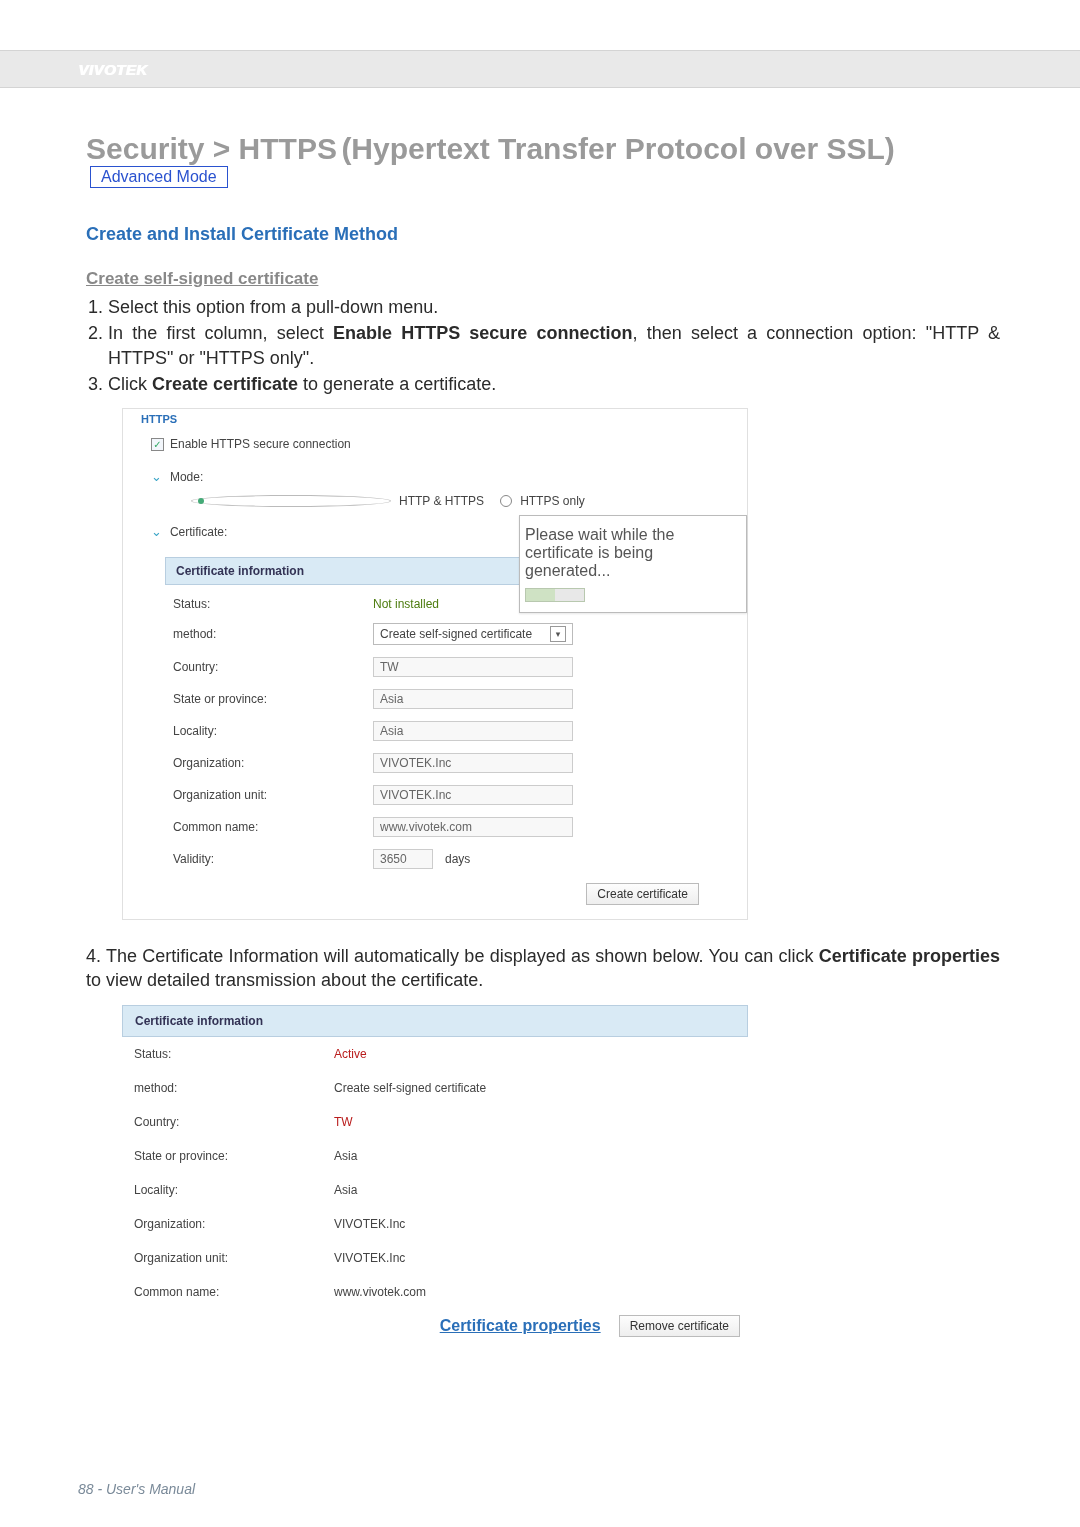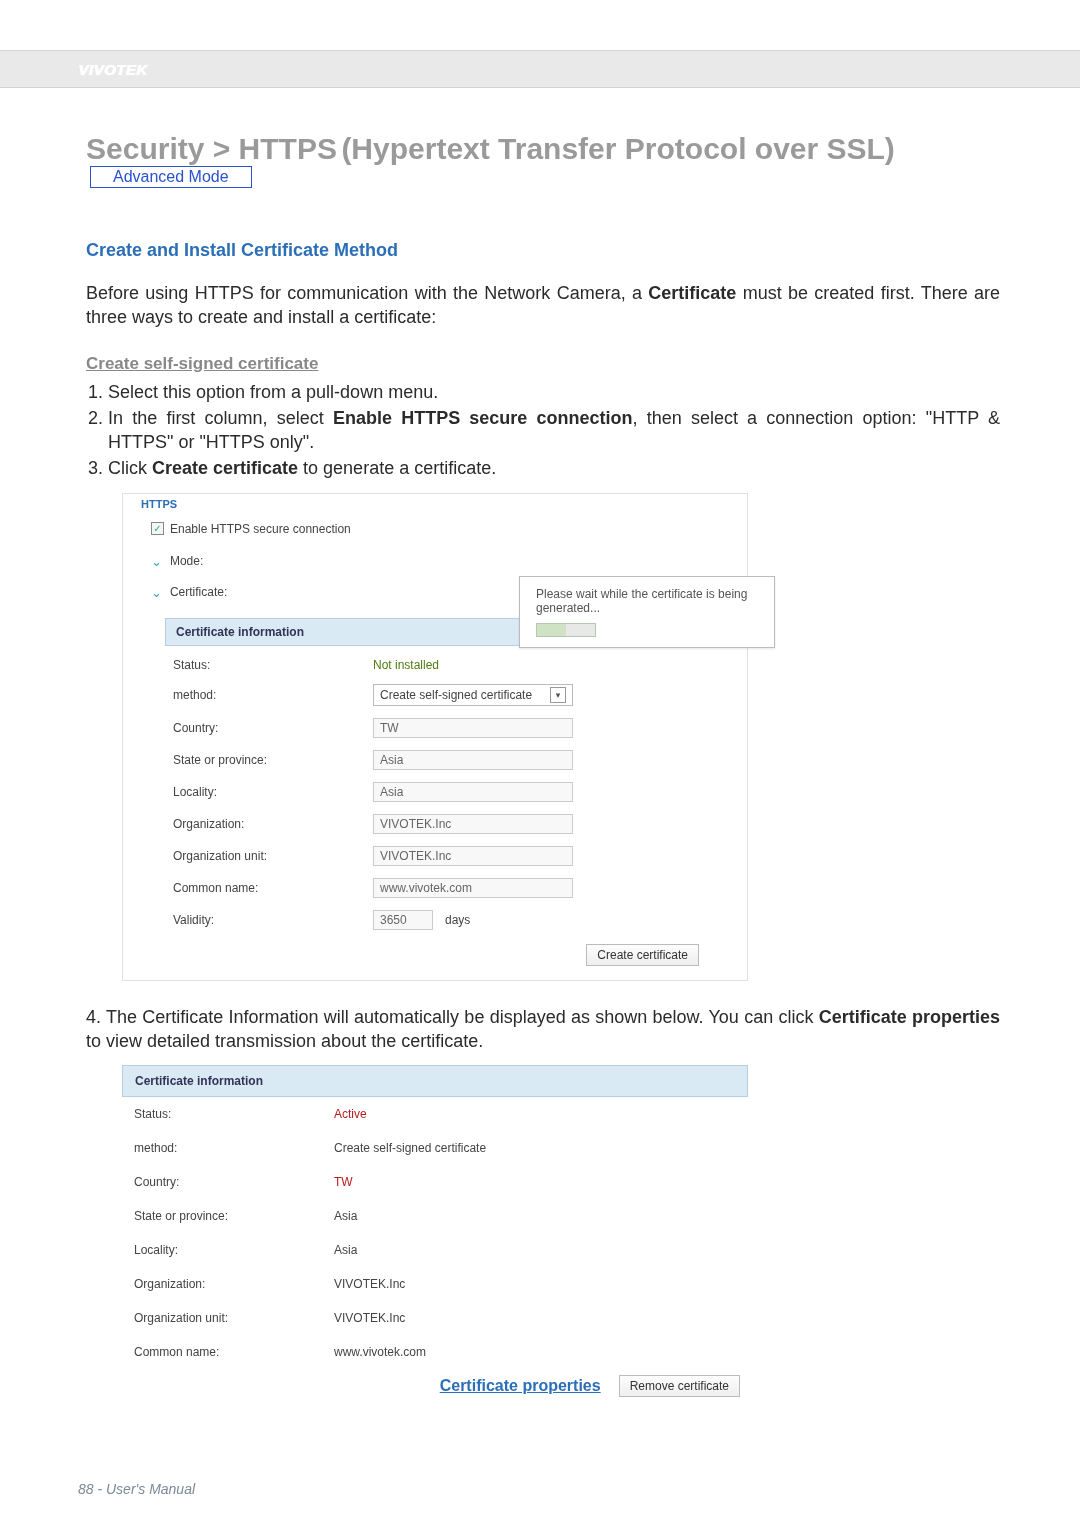--- a/index.html
+++ b/index.html
@@ -39,37 +39,37 @@
     font-size: 30px;
     color: #9a9a9a;
     font-weight: bold;
     display: inline;
   }
   .adv-badge {
     display: inline-block;
     border: 1px solid #2a52cf;
     color: #2a52cf;
     font-size: 16px;
-    padding: 1px 22px;
+    padding: 1px 10px;
     vertical-align: 6px;
     margin-left: 4px;
     font-weight: normal;
   }
   .intro-para {
     margin-top: 36px;
     font-size: 18px;
     line-height: 1.35;
     text-align: justify;
     color: #2b2b2b;
   }
   .h2blue {
     color: #2a6fb8;
     font-size: 18px;
     font-weight: bold;
-    margin-top: 48px;
+    margin-top: 32px;
   }
   .para {
     margin-top: 20px;
     font-size: 18px;
     line-height: 1.35;
     text-align: justify;
     color: #2b2b2b;
   }
   .subhead {
     color: #888;
@@ -110,25 +110,25 @@
   .shot-inner { padding: 4px 18px 0 28px; font-size: 12px; color:#444;}
   .cb-row { display:flex; align-items:center; gap:6px; }
   .cb { width:13px; height:13px; border:1px solid #888; background:#f2f6fb; display:inline-flex; align-items:center; justify-content:center; font-size:10px; color:#3a6; }
   .sec-label { display:flex; align-items:center; gap:8px; margin-top:18px; color:#444;}
   .chev { color:#3aa5c7; font-size:13px; }
   .radio-row { margin: 10px 0 0 40px; display:flex; gap:8px; align-items:center;}
   .radio { width:12px; height:12px; border:1px solid #888; border-radius:50%; display:inline-flex; align-items:center; justify-content:center;}
   .radio.sel::after { content:""; width:6px; height:6px; background:#4a7; border-radius:50%; display:block;}
   .popup {
     position:absolute;
-    width:256px;
+    width:228px;
     border:1px solid #bbb;
     background:#fff;
-    padding:10px 12px 10px 16px;
-    font-size:12px;
+    padding:10px 12px 10px 5px;
+    font-size:16px;
     color:#555;
     left:396px;
     margin-top:-24px;
     box-shadow:0 1px 2px rgba(0,0,0,0.1);
   }
   .popup .bar { margin-top:8px; width:60px; height:14px; background:linear-gradient(90deg,#cfe2c4 50%,#e8e8e8 50%); border:1px solid #b8c8af;}
   .cert-head {
     background:#d9eaf5;
     border:1px solid #b8cee0;
     padding:6px 10px;
@@ -194,23 +194,20 @@
 <div class="content">
   <div>
     <span class="page-title">Security  &gt;   HTTPS</span>
     <span class="page-title sub">(Hypertext Transfer Protocol over SSL)</span>
     <span class="adv-badge">Advanced Mode</span>
   </div>
 
 
   <div class="h2blue">Create and Install Certificate Method</div>
 
-  <p class="para">
-    <span>Before using HTTPS for communication with the Network Camera, a </span><span class="bold">Certificate</span><span> must be created first. There are three ways to create and install a certificate:</span>
-  </p>
 
   <span class="subhead">Create self-signed certificate</span>
 
   <ol class="steps">
     <li>Select this option from a pull-down menu.</li>
     <li>
       <span>In the first column, select </span><span class="bold">Enable HTTPS secure connection</span><span>, then select a connection option: "HTTP &amp; HTTPS" or "HTTPS only".</span>
     </li>
     <li>
       <span>Click </span><span class="bold">Create certificate</span><span> to generate a certificate.</span>
@@ -222,20 +219,26 @@
     <div class="fieldset-legend">HTTPS</div>
     <div class="shot-inner">
       <div class="cb-row">
         <span class="cb">✓</span>
         <span>Enable HTTPS secure connection</span>
       </div>
       <div class="sec-label">
         <span class="chev">⌄</span>
         <span>Mode:</span>
       </div>
+      <div class="radio-row">
+        <span class="radio sel"></span>
+        <span>HTTP &amp; HTTPS</span>
+        <span class="radio" style="margin-left:8px;"></span>
+        <span>HTTPS only</span>
+      </div>
       <div class="sec-label" style="margin-top:16px;">
         <span class="chev">⌄</span>
         <span>Certificate:</span>
       </div>
 
       <div class="popup">
         <div>Please wait while the certificate is being generated...</div>
         <div class="bar"></div>
       </div>
 

